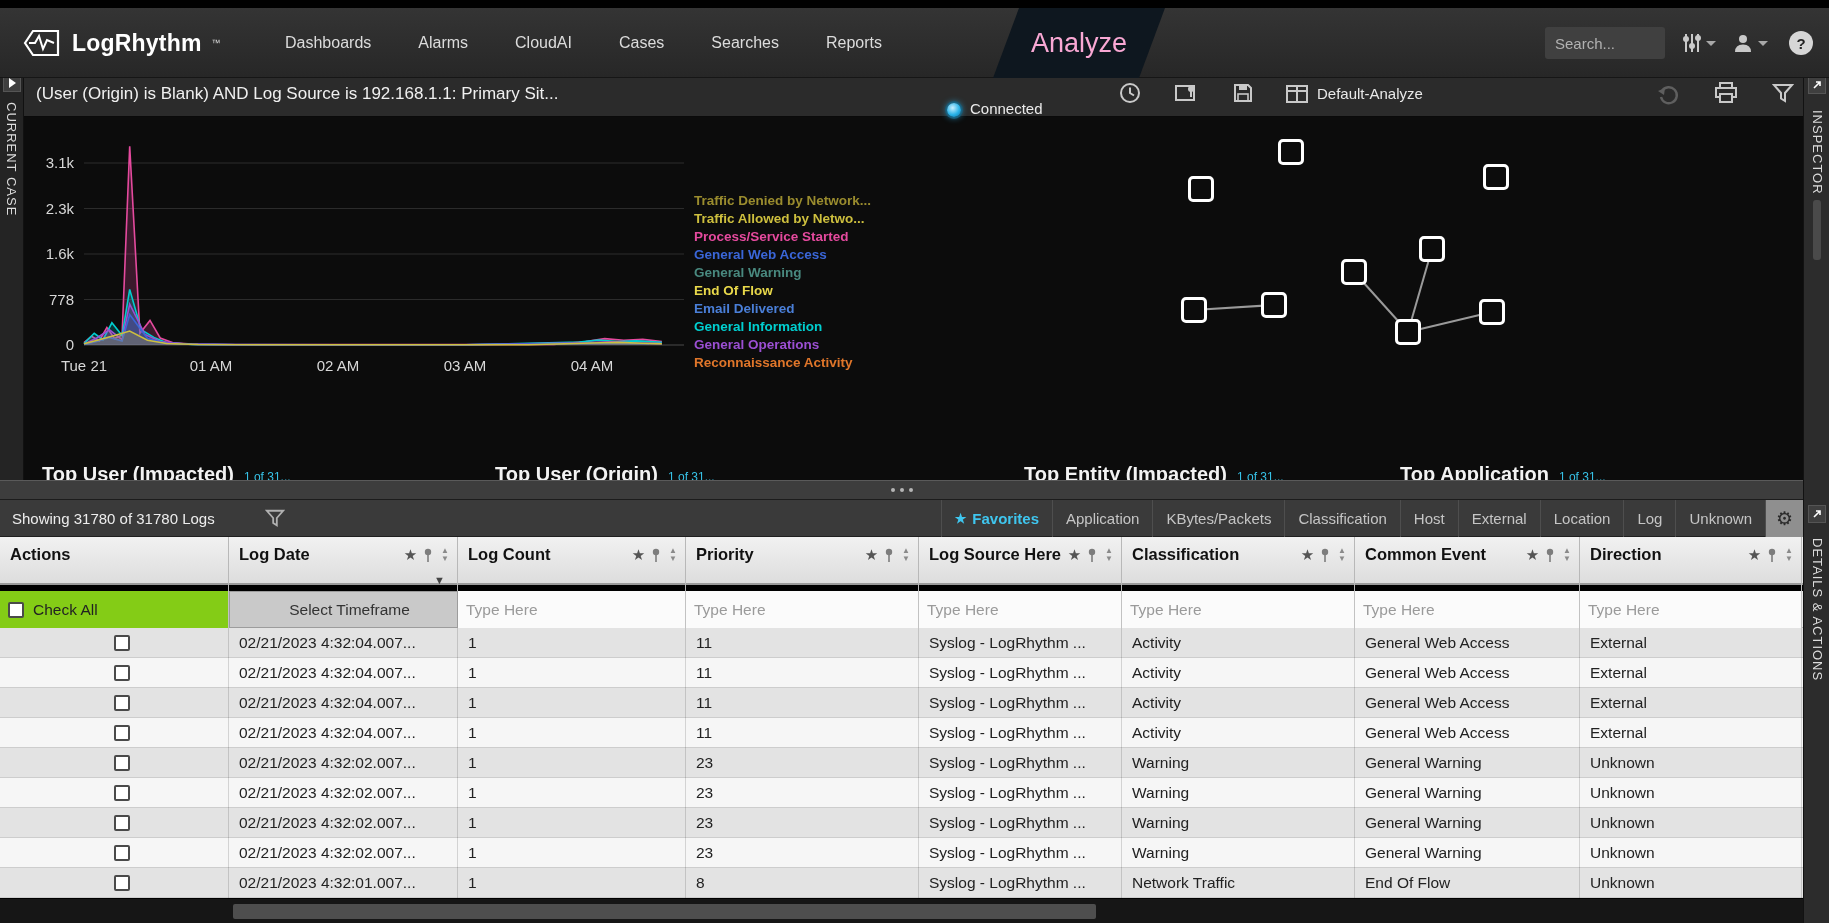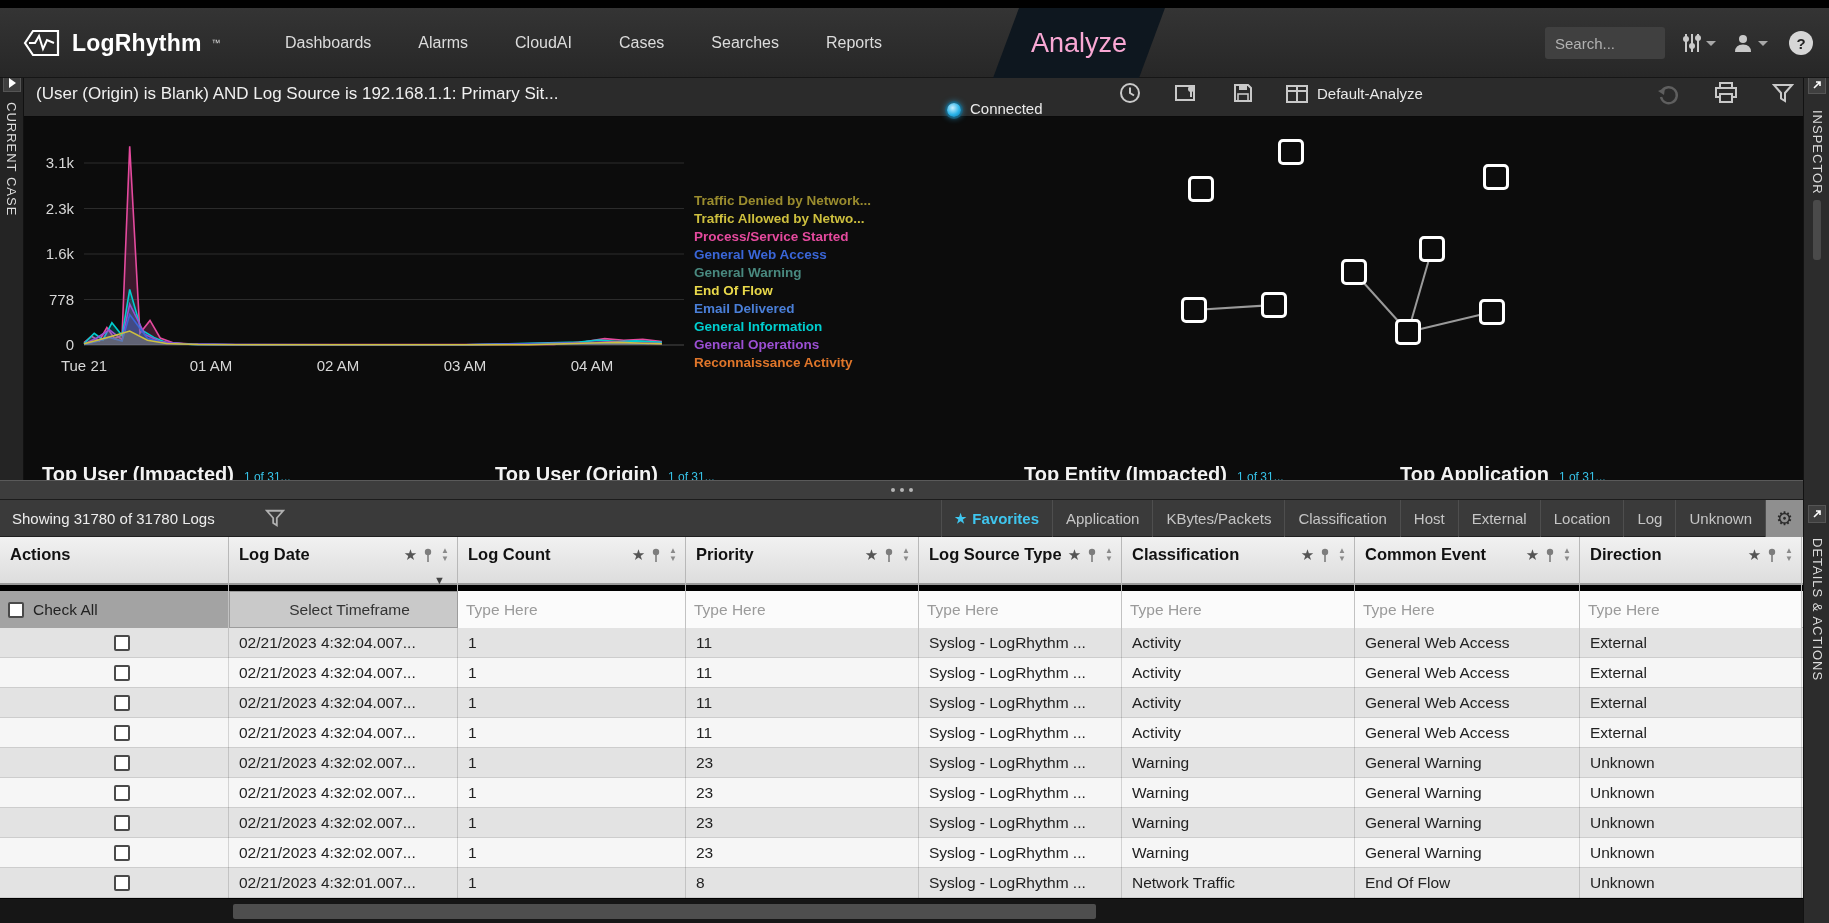--- a/index.html
+++ b/index.html
@@ -97,21 +97,21 @@
   .hlabel { color:#111; font-size:16.5px; font-weight:bold; line-height:19px; flex:1; }
   .hicons { display:flex; align-items:center; gap:6px; margin-top:1px; }
   .hstar { color:#555; font-size:15px; }
   .hspin { display:flex; flex-direction:column; line-height:8px; font-size:8px; color:#8a8a8a; margin-left:2px; }
   .hsorted { position:absolute; right:12px; bottom:5px; font-size:11px; color:#444; }
 
   #filter-row { position:absolute; left:0; top:591px; width:1803px; height:37px; display:flex;
     background:#e9e9e9; border-bottom:1px solid #b5b5b5; }
   .fcell { height:37px; border-right:1px solid #c2c2c2; display:flex; align-items:center; padding:0 8px;
     background:#fbfbfb; color:#9a9a9a; font-size:15.5px; }
-  .fcell.checkall { background:#a3a3a3; color:#222; gap:9px; }
+  .fcell.checkall { background:#84cc16; color:#222; gap:9px; }
   .fcell.timeframe { background:#c9c9c9; color:#333; justify-content:center; cursor:pointer;
     border:1px solid #9c9c9c; font-size:15.5px; }
   .cb { width:16px; height:16px; border:2px solid #4a4a4a; background:#fff; border-radius:2px; display:inline-block; cursor:pointer; }
 
   #tbody { position:absolute; left:0; top:628px; width:1803px; }
   .trow { display:flex; height:30px; border-bottom:1px solid #cdcdcd; }
   .trow.odd  { background:#e3e3e3; }
   .trow.even { background:#f6f6f6; }
   .tcell { height:30px; line-height:29px; padding:0 0 0 10px; border-right:1px solid rgba(0,0,0,0.14);
     color:#222; font-size:15.5px; white-space:nowrap; overflow:hidden; }
@@ -388,21 +388,21 @@
             <circle cx="5" cy="4" r="3.2" fill="#7d7d7d"></circle>
             <line x1="5" y1="7" x2="5" y2="14" stroke="#7d7d7d" stroke-width="1.6"></line>
           </svg>
           <span class="hspin">
             <span>▲</span>
             <span>▼</span>
           </span>
         </span>
       </div>
       <div class="hcell" style="width: 203px;">
-        <span class="hlabel">Log Source Type</span>
+        <span class="hlabel">Log Source Here</span>
         <span class="hicons">
           <span class="hstar">★</span>
           <svg width="10" height="15" viewBox="0 0 10 15">
             <circle cx="5" cy="4" r="3.2" fill="#7d7d7d"></circle>
             <line x1="5" y1="7" x2="5" y2="14" stroke="#7d7d7d" stroke-width="1.6"></line>
           </svg>
           <span class="hspin">
             <span>▲</span>
             <span>▼</span>
           </span>

